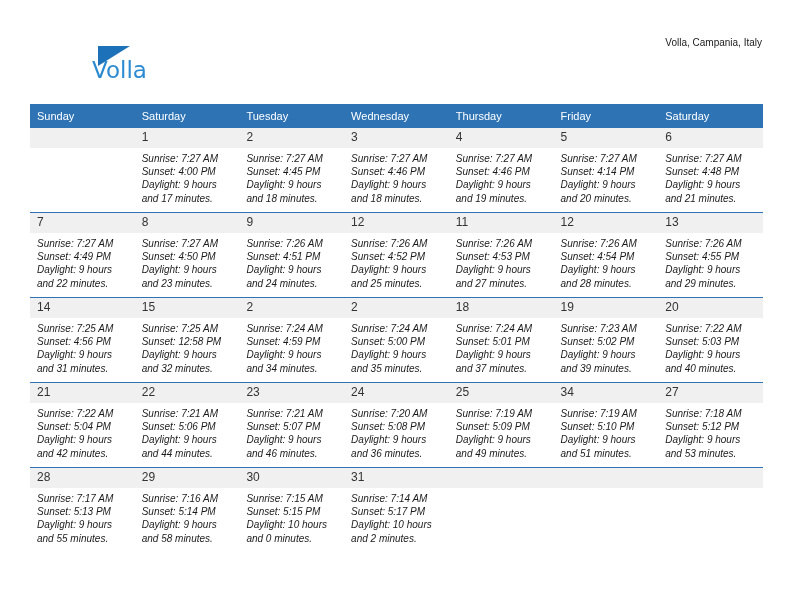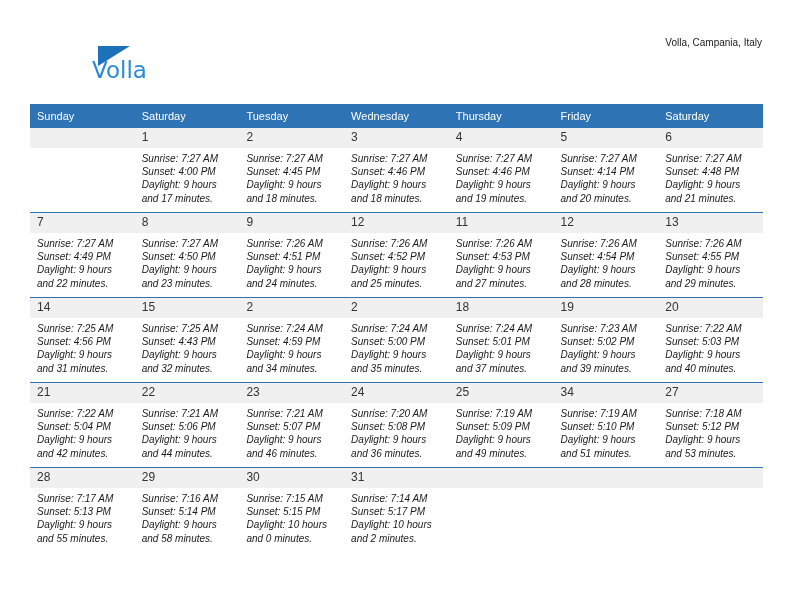--- a/index.html
+++ b/index.html
@@ -304,21 +304,21 @@
                 <div>Sunrise: 7:25 AM</div>
                 <div>Sunset: 4:56 PM</div>
                 <div>Daylight: 9 hours</div>
                 <div>and 31 minutes.</div>
               </div>
             </td>
             <td class="daycell">
               <div class="daynum">15</div>
               <div class="info">
                 <div>Sunrise: 7:25 AM</div>
-                <div>Sunset: 4:43 PM</div>
+                <div>Sunset: 12:58 PM</div>
                 <div>Daylight: 9 hours</div>
                 <div>and 32 minutes.</div>
               </div>
             </td>
             <td class="daycell">
               <div class="daynum">2</div>
               <div class="info">
                 <div>Sunrise: 7:24 AM</div>
                 <div>Sunset: 4:59 PM</div>
                 <div>Daylight: 9 hours</div>

